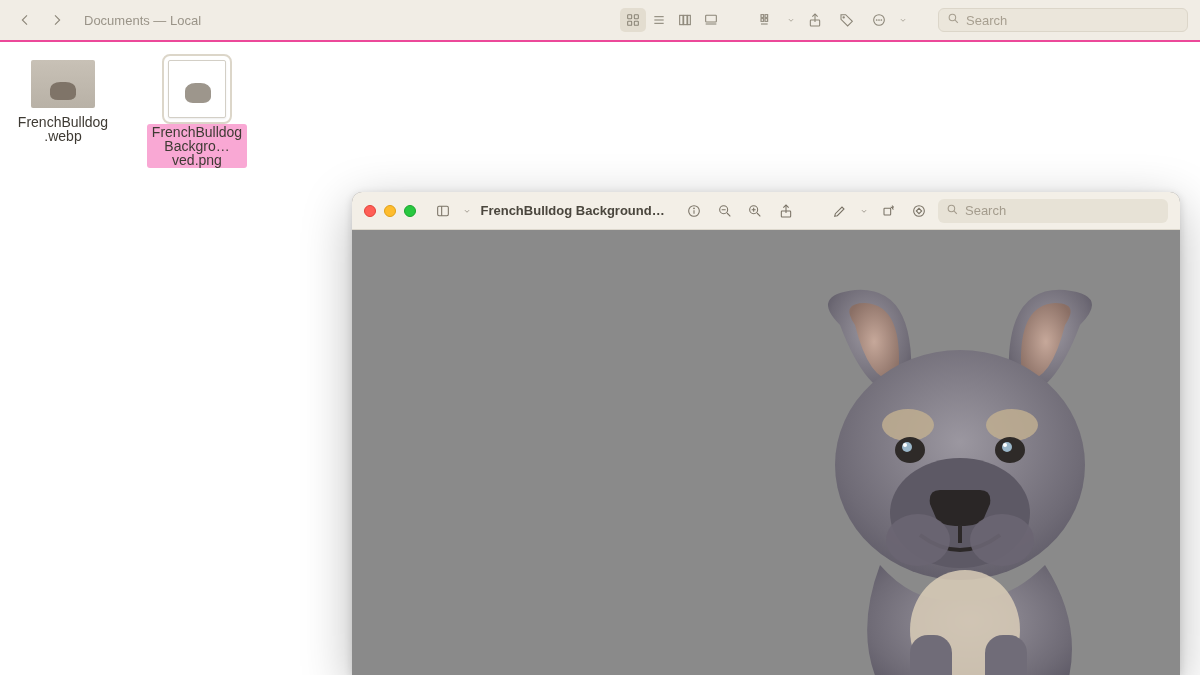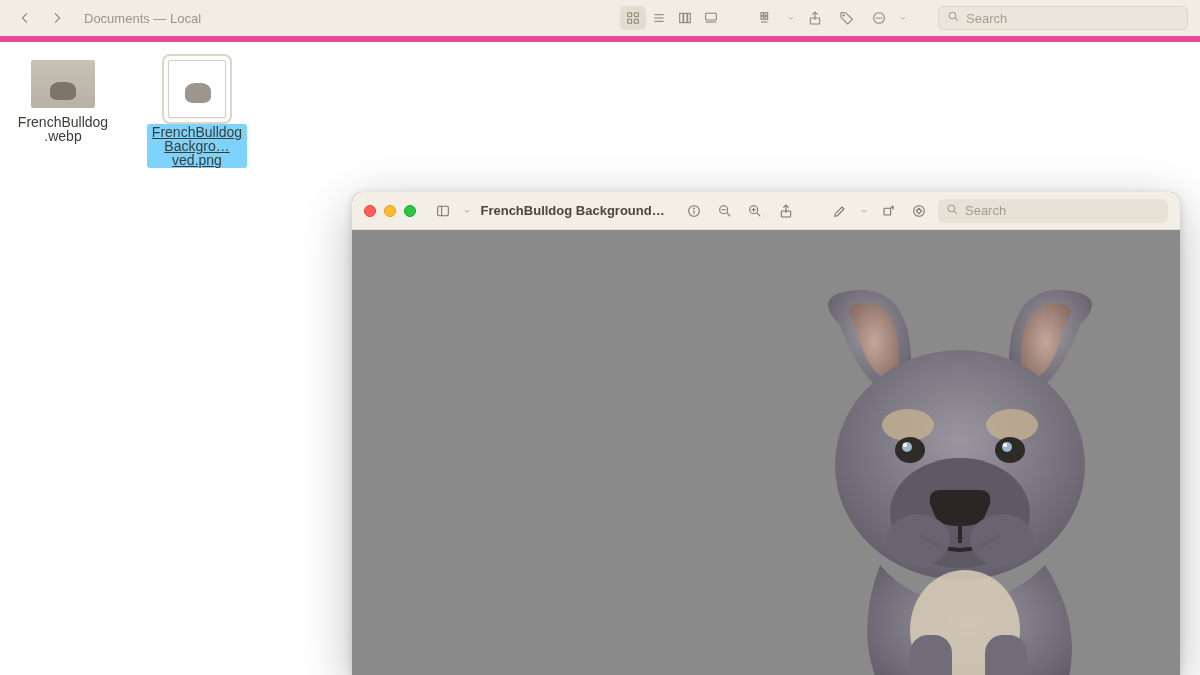--- a/index.html
+++ b/index.html
@@ -1,39 +1,39 @@
 <!DOCTYPE html>
 <html><head>
 <meta charset="utf-8">
 <style>
   * { box-sizing: border-box; margin: 0; padding: 0; }
   html, body { width: 1200px; height: 675px; overflow: hidden; font-family: -apple-system, "Helvetica Neue", Arial, sans-serif; background: #fff; }
   
   .finder { position: absolute; left: 0; top: 0; width: 1200px; height: 675px; background: #fff; }
-  .finder-toolbar { height: 42px; background: #f1ede5; border-bottom: 6px solid #ec4899; display: flex; align-items: center; padding: 0 12px; gap: 6px; }
+  .finder-toolbar { height: 42px; background: #f1ede5; border-bottom: 2px solid #ec4899; display: flex; align-items: center; padding: 0 12px; gap: 6px; }
   .tb-spacer { flex: 1; }
   .tb-btn { width: 26px; height: 24px; display: flex; align-items: center; justify-content: center; color: #8b8577; border-radius: 5px; }
   .tb-btn svg { width: 16px; height: 16px; stroke: currentColor; fill: none; stroke-width: 1.6; }
   .tb-title { color: #9a9488; font-size: 13px; font-weight: 500; margin-left: 8px; }
   .view-group { display: flex; background: transparent; border-radius: 6px; }
   .view-group .tb-btn.active { background: #e3ddd0; }
   .group-gap { width: 18px; }
   .search-field { display: flex; align-items: center; gap: 6px; background: #ebe6db; border: 1px solid #dcd6c9; border-radius: 6px; height: 24px; padding: 0 8px; min-width: 250px; color: #a79f90; font-size: 13px; }
   .search-field svg { width: 13px; height: 13px; stroke: #a79f90; fill: none; stroke-width: 2; }
   
   .finder-content { position: absolute; left: 0; top: 42px; right: 0; bottom: 0; padding: 18px 8px; display: flex; gap: 24px; align-items: flex-start; }
   .file-item { width: 110px; display: flex; flex-direction: column; align-items: center; gap: 6px; }
   .thumb { width: 64px; height: 48px; border-radius: 2px; display: flex; align-items: center; justify-content: center; }
   .thumb.photo { background: linear-gradient(#c8c1b6,#b8b1a6); position: relative; }
   .thumb.photo::after { content:""; position:absolute; width: 26px; height: 18px; background: #7f7468; border-radius: 40% 40% 30% 30%; bottom: 8px; }
   .thumb.png-frame { width: 58px; height: 58px; background: #fff; border: 1px solid #d3cfc6; box-shadow: 0 1px 2px rgba(0,0,0,.08); position: relative; }
   .thumb.png-frame.selected-outline { outline: 2px solid #dcd6c9; outline-offset: 4px; border-radius: 2px; }
   .thumb.png-frame .mini { position:absolute; width: 26px; height: 20px; background: #9d968c; border-radius: 40% 40% 30% 30%; bottom: 14px; left: 16px; }
   .file-label { font-size: 14px; line-height: 14px; text-align: center; color: #3e3a33; max-width: 100px; word-break: break-word; padding: 1px 3px; border-radius: 3px; }
-  .file-label.selected { background: #7dd3fc; text-decoration: underline; }
+  .file-label.selected { background: #f9a8d4; }
   
   .preview { position: absolute; left: 352px; top: 192px; width: 828px; height: 483px; border-radius: 10px 10px 0 0; overflow: hidden; box-shadow: 0 14px 50px rgba(0,0,0,.28), 0 2px 8px rgba(0,0,0,.15); background: #8a8a8a; }
   .preview-toolbar { height: 38px; background: #f3efe7; border-bottom: 1px solid #ddd8cd; display: flex; align-items: center; padding: 0 12px; gap: 8px; }
   .traffic { display: flex; gap: 8px; margin-right: 8px; }
   .traffic span { width: 12px; height: 12px; border-radius: 50%; display: block; }
   .tl-close { background: #ff5f57; border: 1px solid #e24238; }
   .tl-min   { background: #febc2e; border: 1px solid #e0a117; }
   .tl-zoom  { background: #28c840; border: 1px solid #1ba52f; }
   .preview-title { font-size: 13px; font-weight: 600; color: #4a463d; white-space: nowrap; overflow: hidden; text-overflow: ellipsis; max-width: 210px; }
   .preview-toolbar .tb-btn { color: #7a7366; }

